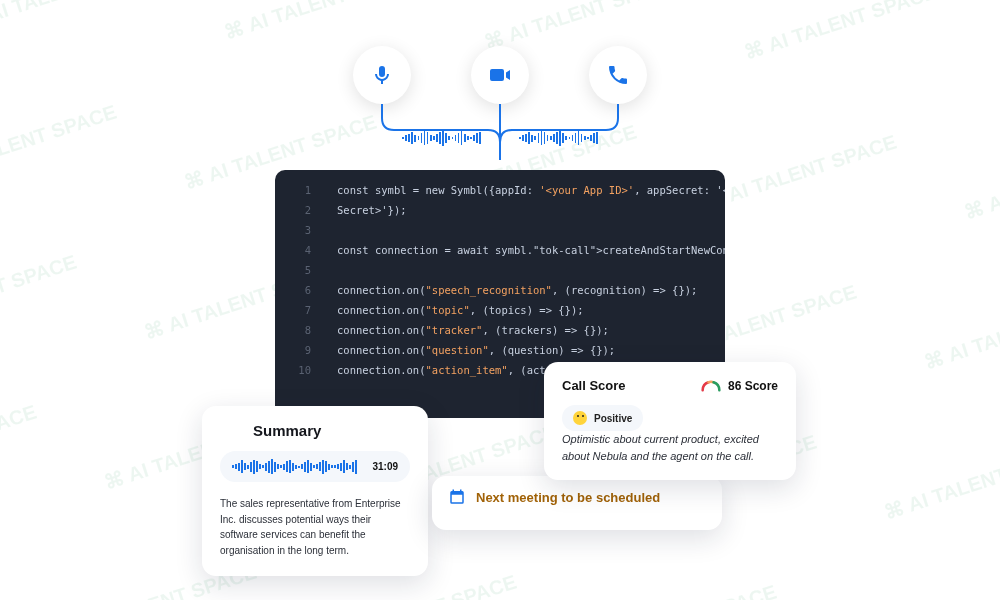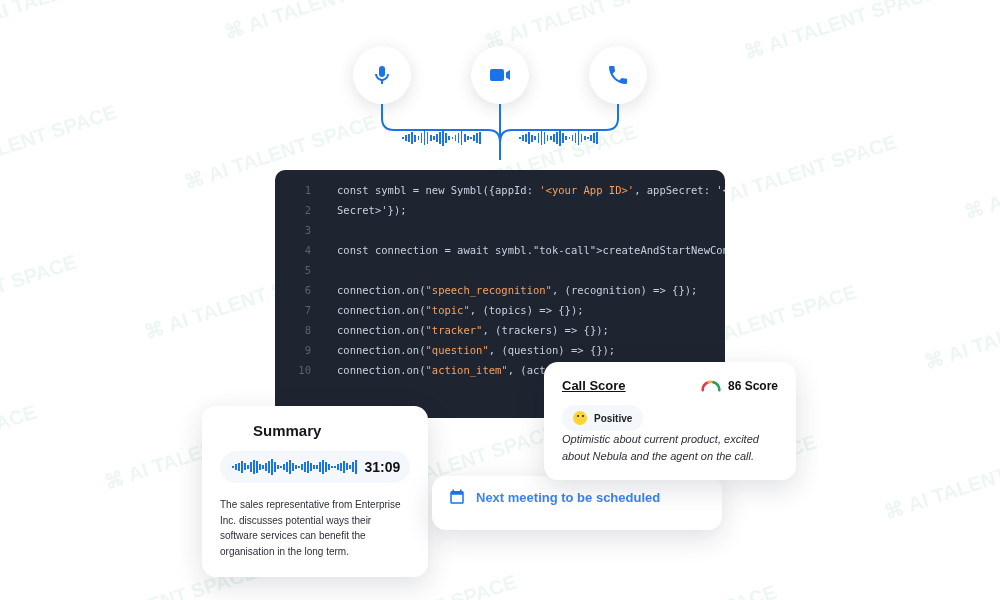--- a/index.html
+++ b/index.html
@@ -95,49 +95,49 @@
   .summary h3 { font-size: 15px; font-weight: 700; color: #14161c; margin-bottom: 12px; margin-left: 33px; }
   .wave-chip {
     background: #f4f7fb;
     border-radius: 22px;
     padding: 8px 12px;
     display: flex; align-items: center; gap: 8px;
     margin-bottom: 14px;
   }
   .wave-chip .w { display: flex; align-items: center; gap: 1.5px; flex: 1; }
   .wave-chip .w i { width: 1.5px; background: #1a73e8; }
-  .wave-chip .dur { font-size: 14px; font-weight: 600; color: #111; }
+  .wave-chip .dur { font-size: 10px; font-weight: 600; color: #111; }
   .summary p { font-size: 10px; line-height: 1.55; color: #2b2f38; }
 
   
   .meeting {
     top: 476px; left: 432px; width: 290px;
     padding: 12px 16px 14px;
   }
   .meeting-head { display: flex; align-items: center; gap: 10px; margin-bottom: 10px; }
   .meeting-head svg { width: 18px; height: 18px; color: #1a73e8; }
-  .meeting-head span { font-size: 13px; font-weight: 700; color: #3b82f6; }
+  .meeting-head span { font-size: 13px; font-weight: 700; color: #a16207; }
   .chips { display: flex; gap: 10px; }
   .chip {
     background: #f4f7fb;
     border-radius: 18px;
     padding: 7px 12px;
     font-size: 10px;
     display: flex; align-items: center; gap: 7px;
     color: #14161c; font-weight: 500;
   }
   .chip svg { width: 11px; height: 11px; color: #1a73e8; }
 
   
   .score {
     top: 362px; left: 544px; width: 252px;
     padding: 16px 18px;
   }
   .score-head { display: flex; justify-content: space-between; align-items: center; margin-bottom: 12px; }
-  .score-head .title { font-size: 13px; font-weight: 800; color: #111; text-decoration: underline; }
+  .score-head .title { font-size: 13px; font-weight: 800; color: #111; }
   .score-head .val { display: flex; align-items: center; gap: 7px; font-size: 12px; font-weight: 700; color: #111; }
   .gauge { width: 20px; height: 12px; }
   .pos-chip {
     display: inline-flex; align-items: center; gap: 7px;
     background: #f4f7fb; border-radius: 16px;
     padding: 6px 11px; font-size: 10px; font-weight: 600; color: #222;
   }
   .pos-chip .face { width: 14px; height: 14px; background: #ffd43b; border-radius: 50%; position: relative; }
   .pos-chip .face::before, .pos-chip .face::after {
     content:""; position:absolute; width:2px; height:2px; background:#222; border-radius:50%; top:4px;

